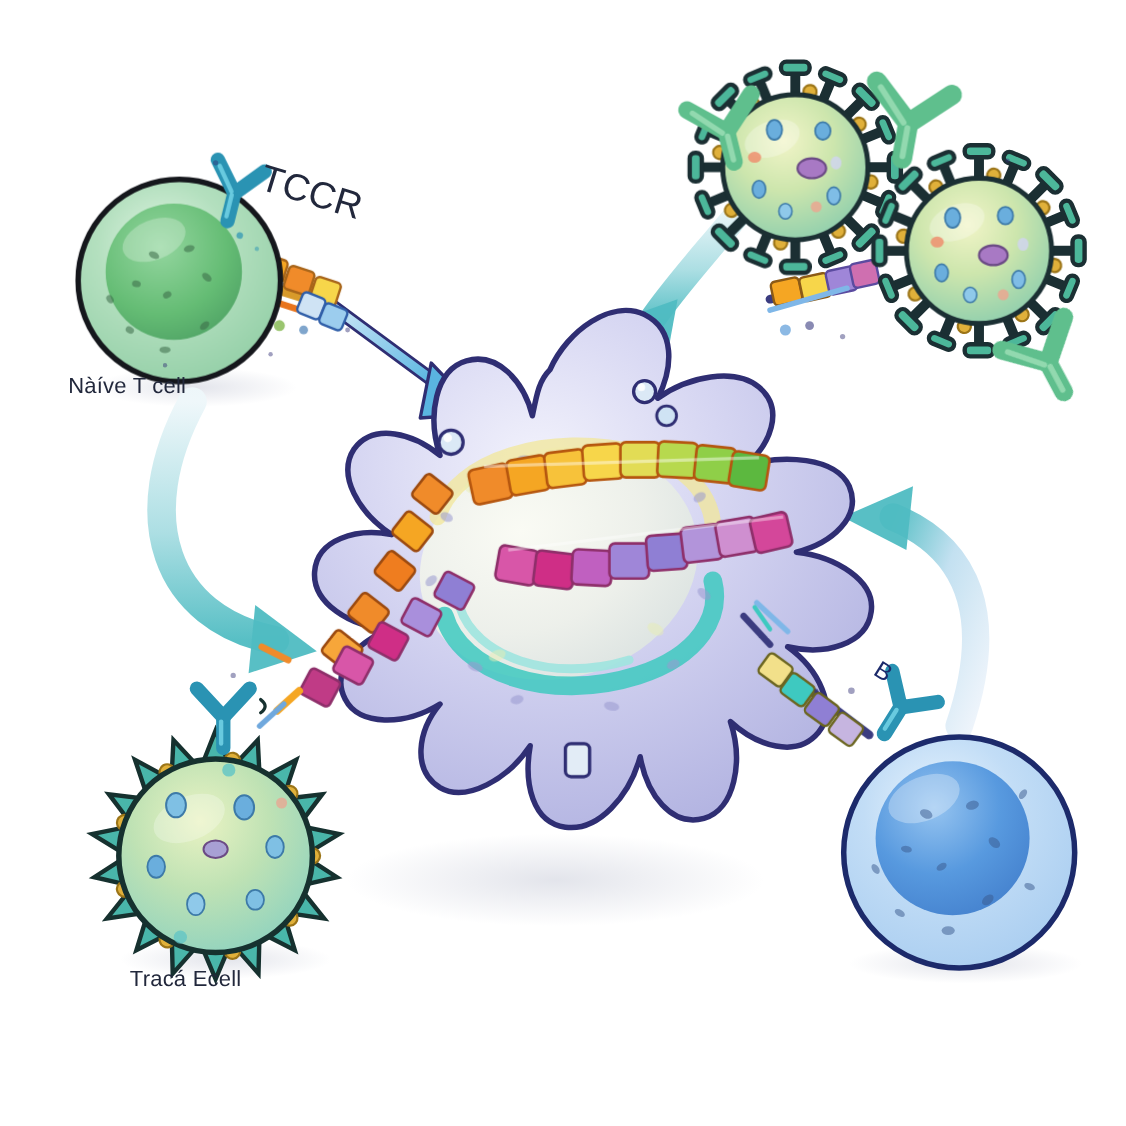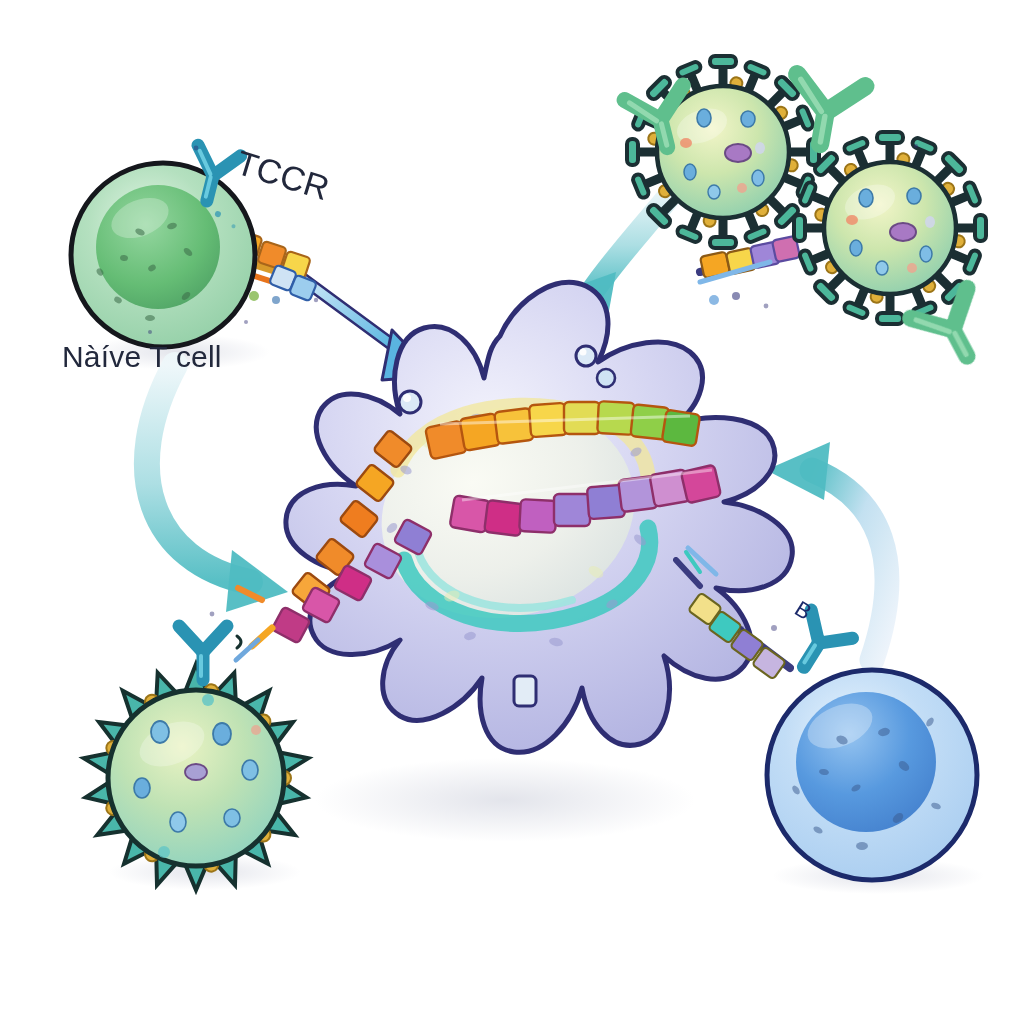--- a/index.html
+++ b/index.html
@@ -12,21 +12,21 @@
   #stage{position:relative;width:1024px;height:1024px;background:#ffffff;}
   #art{position:absolute;inset:0;width:1024px;height:1024px;}
   .lbl{
     position:absolute;
     color:#22283c;
     font-family:"Liberation Sans", sans-serif;
     white-space:nowrap;
     letter-spacing:.2px;
     user-select:none;
   }
-  .lbl-cell{font-size:30px;}
+  .lbl-cell{font-size:20px;}
   #label-naive-t{left:62px;top:340px;}
   #label-traca-e{left:118px;top:879px;}
   #label-naive-b{left:758px;top:879px;}
   #label-tccr{
     left:243px;top:143px;font-size:34px;
     transform:rotate(17deg);transform-origin:left top;
   }
 </style>
 </head>
 <body>
@@ -648,17 +648,18 @@
       <circle cx="774" cy="628" r="3"></circle>
       <circle cx="212" cy="614" r="2.4"></circle>
       <circle cx="742" cy="628" r="2"></circle>
       <circle cx="150" cy="332" r="2"></circle>
       <circle cx="916" cy="146" r="2"></circle>
     </g>
   </svg>
 
   <div class="lbl lbl-cell" id="label-naive-t">Nàíve T cell</div>
 
+  <div class="lbl lbl-cell" id="label-traca-e">Tracá Ecell</div>
 
 
   <div class="lbl" id="label-tccr">TCCR</div>
 
 </div>
 
 </body></html>

